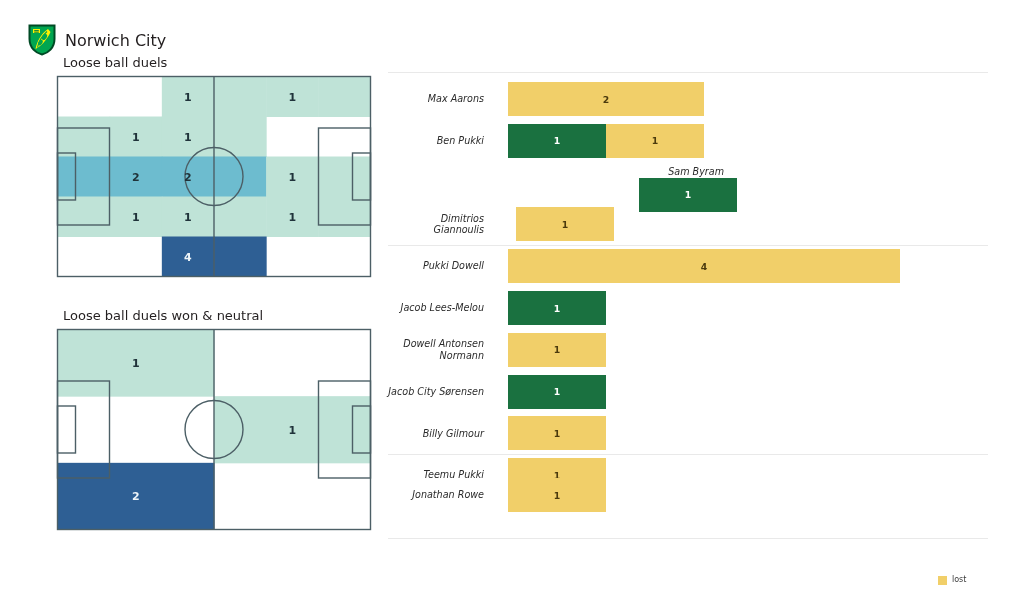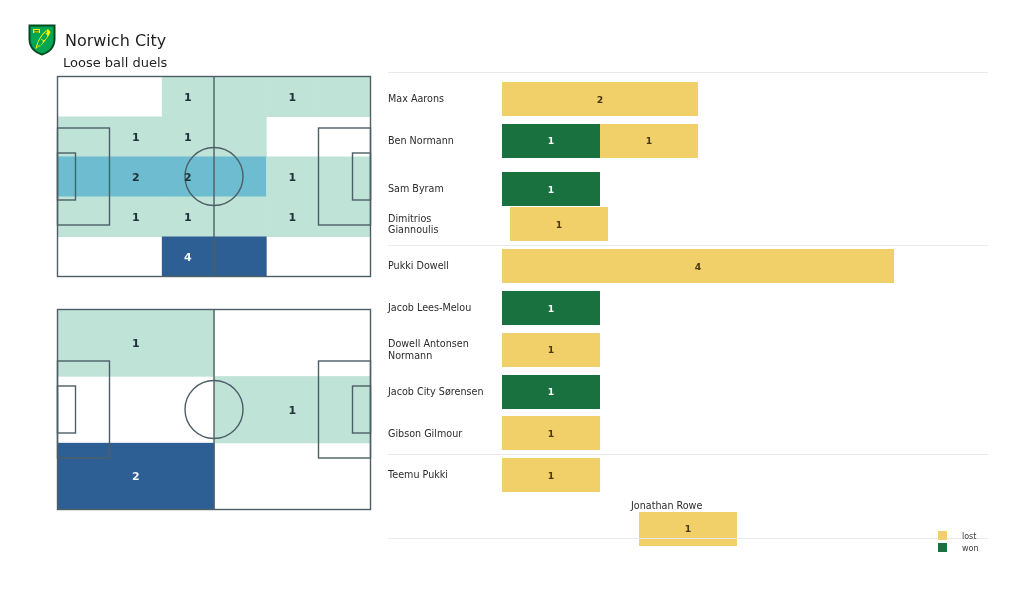--- a/index.html
+++ b/index.html
@@ -59,23 +59,24 @@
     width: 600px;
     height: 34px;
     display: flex;
     align-items: center;
   }
   .row-label {
     width: 96px;
     font-size: 9.6px;
     line-height: 11.5px;
     color: #2b2b2b;
-    text-align: left;
-    padding-right: 18px;
+    text-align: right;
+    padding-right: 24px;
     white-space: pre-line;
+    font-style: italic;
   }
   .bars {
     position: relative;
     height: 34px;
     flex: 1 1 auto;
     display: flex;
     align-items: stretch;
   }
   .seg {
     height: 34px;
@@ -92,23 +93,24 @@
   
   #legend {
     position: absolute;
     left: 938px;
     top: 531px;
     font-size: 8px;
     color: #3a3a3a;
   }
   .legend-row {
     display: flex;
-    align-items: flex-start;
-    gap: 15px;
+    align-items: center;
+    gap: 5px;
     height: 12px;
+    margin-top: 43px;
   }
   .legend-swatch { width: 9px; height: 9px; display: block; }
   .legend-swatch.lost { background: #f1cf69; }
   .legend-swatch.won  { background: #1a7140; }
   .legend-text { line-height: 12px; }
 
   .cell-val {
     font-size: 11px;
     font-weight: 600;
     fill: #20333a;
@@ -176,20 +178,21 @@
         <text x="236.25" y="105.5" text-anchor="middle" class="cell-val">1</text>
         <text x="79.75" y="145.5" text-anchor="middle" class="cell-val">1</text>
         <text x="131.91666666666666" y="145.5" text-anchor="middle" class="cell-val">1</text>
         <text x="236.25" y="145.5" text-anchor="middle" class="cell-val">1</text>
         <text x="131.91666666666666" y="185.5" text-anchor="middle" class="cell-val onblue">4</text>
       </svg>
   </div>
 </div>
 
 <div class="panel" style="left:56px; top:308px;">
+  <div class="panel-title">Loose ball duels won &amp; neutral</div>
   <div class="pitch-wrap">
     <svg class="pitch-svg" id="pitch2" width="316" height="203" viewBox="0 0 316 203">
         <rect x="1.5" y="1.5" width="157" height="67.16666666666667" fill="#bfe3d7"></rect>
         <rect x="158" y="68.16666666666667" width="157" height="67.16666666666667" fill="#bfe3d7"></rect>
         <rect x="1.5" y="134.83333333333334" width="157" height="67.16666666666667" fill="#2e5f94"></rect>
         <g fill="none" stroke="#4c5f66" stroke-width="1.4">
           <rect x="1.5" y="1.5" width="313" height="200"></rect>
           <line x1="158" y1="1.5" x2="158" y2="201.5"></line>
           <circle cx="158" cy="101.5" r="29"></circle>
           <rect x="1.5" y="53" width="52" height="97"></rect>
@@ -206,27 +209,27 @@
 
 <div id="chart">
     <div class="sep" style="top: 10px;"></div>
     <div class="row" style="top: 20px;">
       <div class="row-label">Max Aarons</div>
       <div class="bars">
         <div class="seg lost" style="width: 196px;">2</div>
       </div>
     </div>
     <div class="row" style="top: 61.8px;">
-      <div class="row-label">Ben Normann</div>
-      <div class="bars">
-        <div class="seg won" style="width: 98px;">1</div>
-        <div class="seg lost" style="width: 98px;">1</div>
-      </div>
-    </div>
-    <div class="row" style="top: 110px;">
+      <div class="row-label">Ben Pukki</div>
+      <div class="bars">
+        <div class="seg won" style="width: 98px;">1</div>
+        <div class="seg lost" style="width: 98px;">1</div>
+      </div>
+    </div>
+    <div class="row" style="top: 104px; flex-direction: column;">
       <div class="row-label">Sam Byram</div>
       <div class="bars">
         <div class="seg won" style="width: 98px;">1</div>
       </div>
     </div>
     <div class="row" style="top: 145.4px; gap: 8px;">
       <div class="row-label">Dimitrios Giannoulis</div>
       <div class="bars">
         <div class="seg lost" style="width: 98px;">1</div>
       </div>
@@ -251,33 +254,33 @@
         <div class="seg lost" style="width: 98px;">1</div>
       </div>
     </div>
     <div class="row" style="top: 312.6px;">
       <div class="row-label">Jacob  City Sørensen</div>
       <div class="bars">
         <div class="seg won" style="width: 98px;">1</div>
       </div>
     </div>
     <div class="row" style="top: 354.4px;">
-      <div class="row-label">Gibson Gilmour</div>
+      <div class="row-label">Billy Gilmour</div>
       <div class="bars">
         <div class="seg lost" style="width: 98px;">1</div>
       </div>
     </div>
     <div class="sep" style="top: 392.2px;"></div>
     <div class="row" style="top: 396.2px;">
       <div class="row-label">Teemu Pukki</div>
       <div class="bars">
         <div class="seg lost" style="width: 98px;">1</div>
       </div>
     </div>
-    <div class="row" style="top: 438px; flex-direction: column;">
+    <div class="row" style="top: 416px;">
       <div class="row-label">Jonathan Rowe</div>
       <div class="bars">
         <div class="seg lost" style="width: 98px;">1</div>
       </div>
     </div>
     <div class="sep" style="top: 475.8px;"></div>
   </div>
 
 <div id="legend">
   <div class="legend-row">

